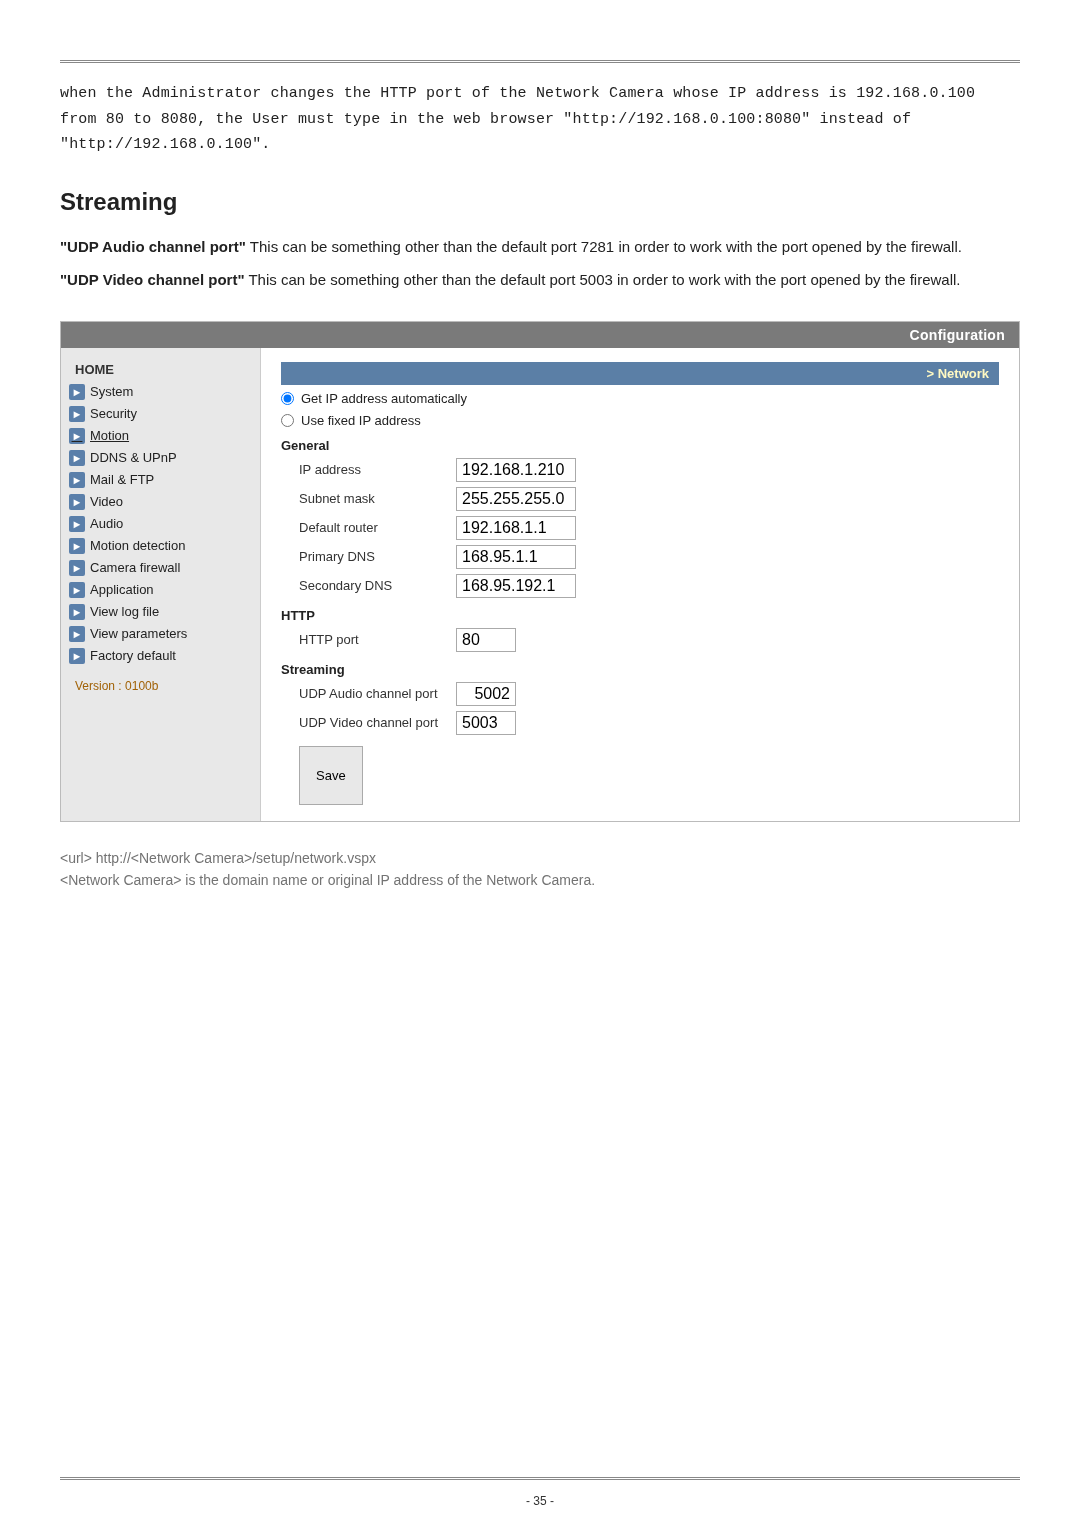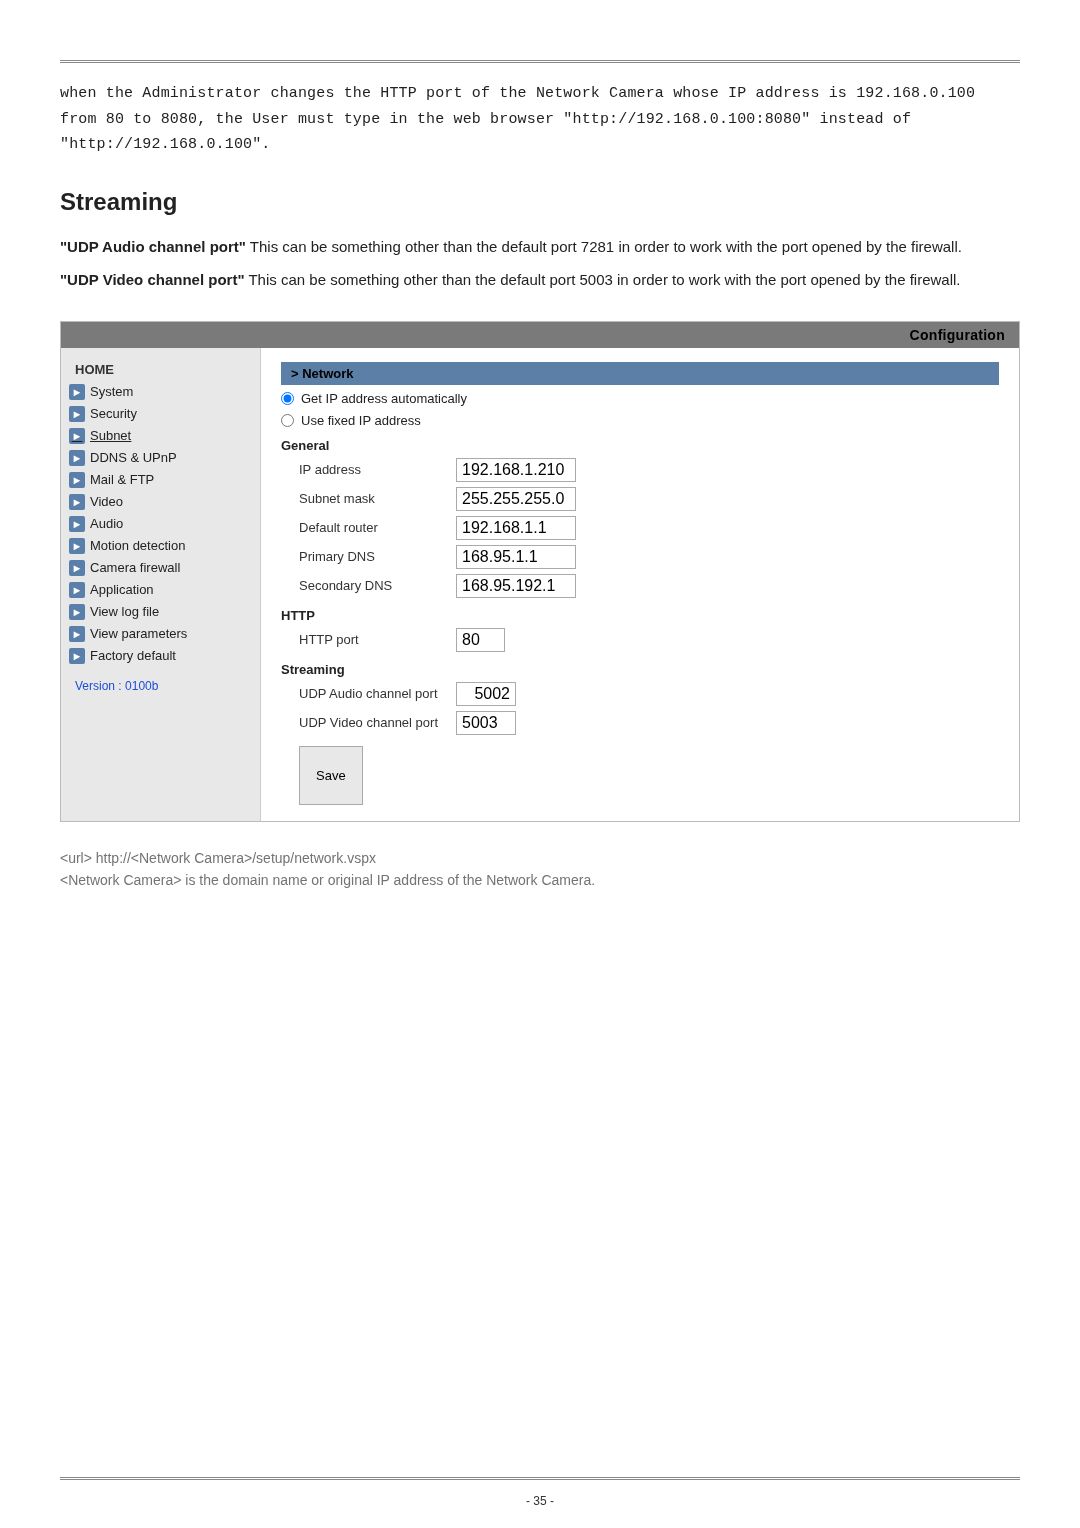--- a/index.html
+++ b/index.html
@@ -43,21 +43,21 @@
     }
     
     .config-box {
       border: 1px solid #bbb;
       margin: 28px 0 28px 0;
       background: #f5f5f5;
       width: 100%;
     }
     .config-header {
       background: #7a7a7a;
-      color: #000000;
+      color: #ffffff;
       text-align: right;
       padding: 5px 14px;
       font-size: 14px;
       font-weight: bold;
       letter-spacing: 0.02em;
     }
     .config-body {
       display: flex;
       flex-direction: row;
       background: #f0f0f0;
@@ -65,25 +65,26 @@
     
     .config-sidebar {
       width: 200px;
       min-width: 200px;
       background: #e8e8e8;
       border-right: 1px solid #ccc;
       padding: 10px 0 10px 0;
     }
     .sidebar-network-bar {
       background: #5b7fa6;
-      color: #000000;
+      color: #fef9c3;
       font-size: 13px;
       font-weight: bold;
       padding: 4px 10px;
       margin-bottom: 6px;
+      text-align: right;
     }
     .sidebar-home {
       padding: 4px 14px 4px 14px;
       font-size: 13px;
       font-weight: bold;
       color: #333;
     }
     .sidebar-item {
       display: flex;
       align-items: center;
@@ -103,21 +104,21 @@
       color: #fff;
       font-size: 11px;
       text-align: center;
       line-height: 16px;
       border-radius: 2px;
       margin-right: 5px;
       flex-shrink: 0;
     }
     .sidebar-version {
       font-size: 12px;
-      color: #1d4ed8;
+      color: #a16207;
       padding: 12px 14px 4px 14px;
     }
     
     .config-main {
       flex: 1;
       padding: 14px 20px 16px 20px;
       background: #fff;
     }
     .config-radio-row {
       display: flex;
@@ -203,21 +204,21 @@
         <div class="sidebar-item">
           <span class="sidebar-arrow">►</span>
           <span>System</span>
         </div>
         <div class="sidebar-item">
           <span class="sidebar-arrow">►</span>
           <span>Security</span>
         </div>
         <div class="sidebar-item active">
           <span class="sidebar-arrow">►</span>
-          <span style="text-decoration:underline;">Subnet</span>
+          <span style="text-decoration:underline;">Motion</span>
         </div>
         <div class="sidebar-item">
           <span class="sidebar-arrow">►</span>
           <span>DDNS &amp; UPnP</span>
         </div>
         <div class="sidebar-item">
           <span class="sidebar-arrow">►</span>
           <span>Mail &amp; FTP</span>
         </div>
         <div class="sidebar-item">
@@ -282,21 +283,21 @@
           <span class="config-field-label">Primary DNS</span>
           <input class="config-field-input" type="text" value="168.95.1.1" style="">
         </div>
         <div class="config-field-row">
           <span class="config-field-label">Secondary DNS</span>
           <input class="config-field-input" type="text" value="168.95.192.1" style="">
         </div>
         <div class="config-section-label">HTTP</div>
         <div class="config-field-row">
           <span class="config-field-label">HTTP port</span>
-          <input class="config-field-input" type="text" value="80" style="width: 49px;">
+          <input class="config-field-input" type="text" value="80" style="width: 60px;">
         </div>
         <div class="config-section-label">Streaming</div>
         <div class="config-field-row">
           <span class="config-field-label">UDP Audio channel port</span>
           <input class="config-field-input" type="text" value="5002" style="width: 60px; text-align: right;">
         </div>
         <div class="config-field-row">
           <span class="config-field-label">UDP Video channel port</span>
           <input class="config-field-input" type="text" value="5003" style="width: 60px;">
         </div>

